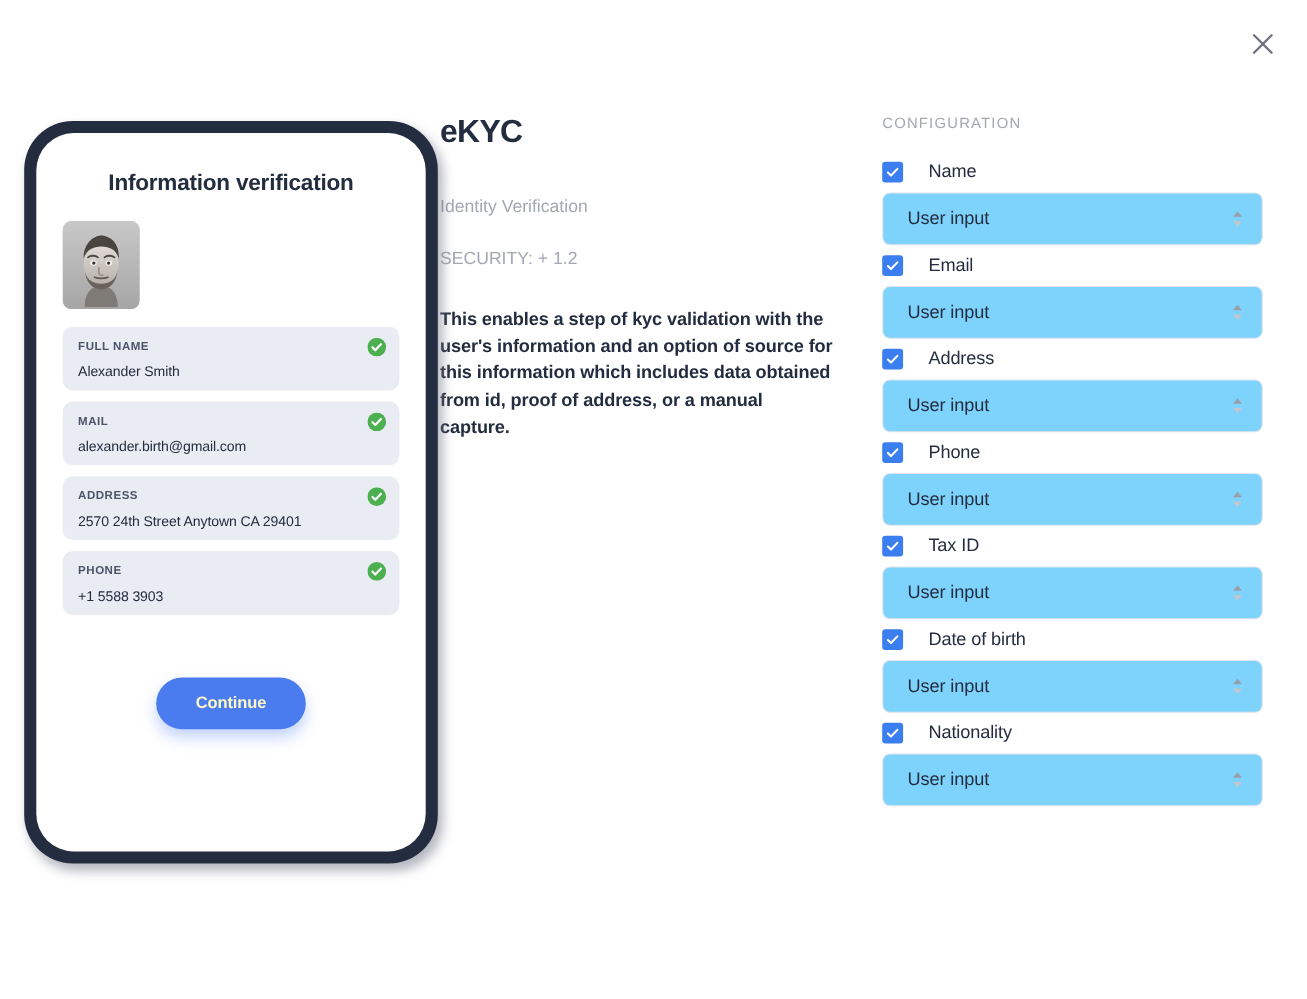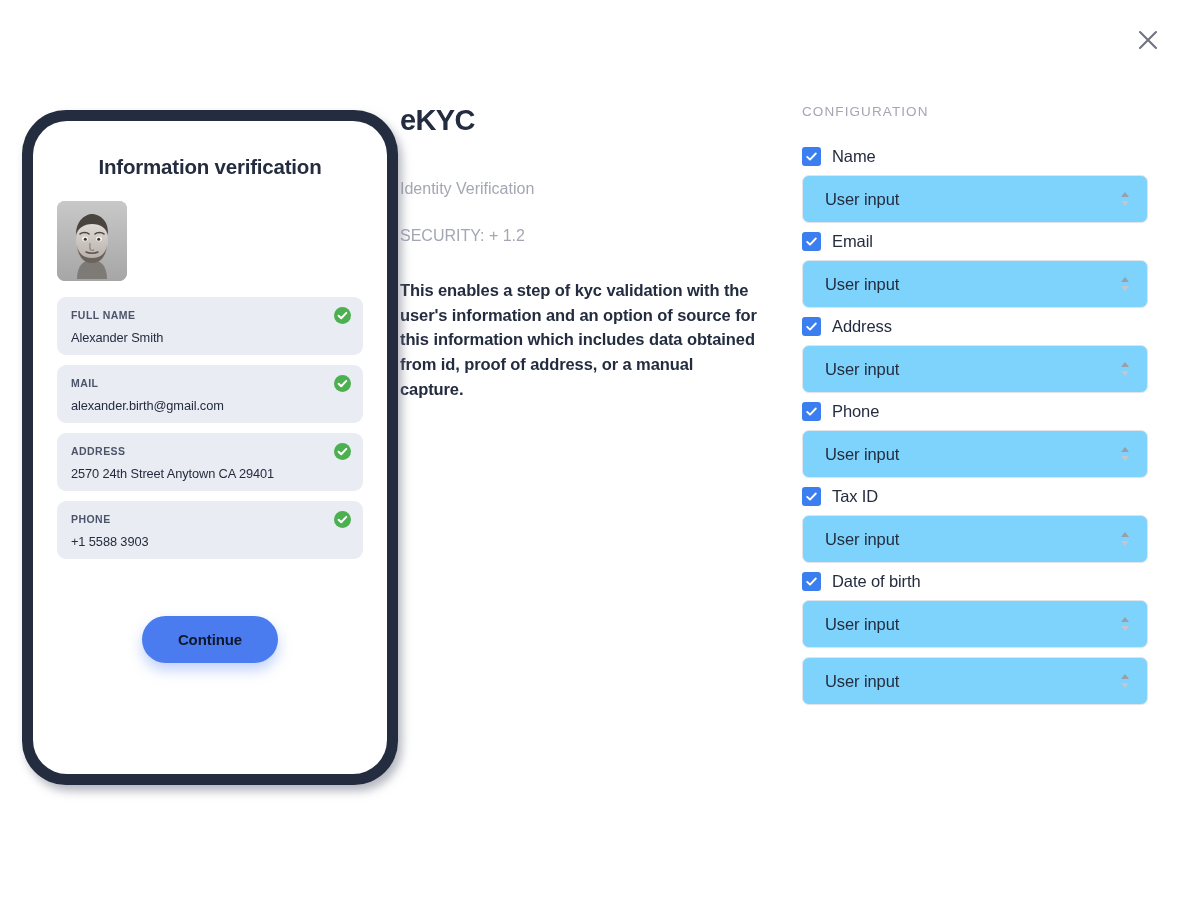--- a/index.html
+++ b/index.html
@@ -117,21 +117,21 @@
   }
   .check-badge svg { display: block; }
 
   .continue-wrap {
     display: flex;
     justify-content: center;
     margin-top: 57px;
   }
   .continue-btn {
     background: #4a7cf0;
-    color: #0f172a;
+    color: #fef9c3;
     border: none;
     border-radius: 26px;
     font-family: "Liberation Sans", sans-serif;
     font-size: 15px;
     font-weight: 700;
     letter-spacing: -.1px;
     padding: 15px 36px;
     cursor: pointer;
     box-shadow: 0 7px 14px rgba(74,124,240,.35);
   }
@@ -171,21 +171,21 @@
     font-size: 13.5px;
     letter-spacing: 1.1px;
     color: #a3a7b2;
     font-weight: 400;
     margin: 0 0 28px 0;
   }
   .field-group { margin-bottom: 9px; }
   .field-row {
     display: flex;
     align-items: center;
-    gap: 11px;
+    gap: 23px;
     margin-bottom: 9px;
   }
   .checkbox {
     width: 19px;
     height: 19px;
     flex: 0 0 19px;
     border-radius: 3px;
     background: #3b7ef0;
     display: flex;
     align-items: center;
@@ -486,20 +486,28 @@
       <div class="select-box">
         <span class="select-value">User input</span>
         <span class="spinner">
             <i class="tri up"></i>
             <i class="tri down"></i>
           </span>
       </div>
     </div>
 
     <div class="field-group">
+      <div class="field-row">
+        <span class="checkbox">
+          <svg width="13" height="13" viewBox="0 0 13 13">
+              <path d="M2.2 6.9 L5 9.6 L10.8 3.5" stroke="#fff" stroke-width="1.9" fill="none" stroke-linecap="round" stroke-linejoin="round"></path>
+            </svg>
+        </span>
+        <span class="field-label">Nationality</span>
+      </div>
       <div class="select-box">
         <span class="select-value">User input</span>
         <span class="spinner">
             <i class="tri up"></i>
             <i class="tri down"></i>
           </span>
       </div>
     </div>
 
   </div>

